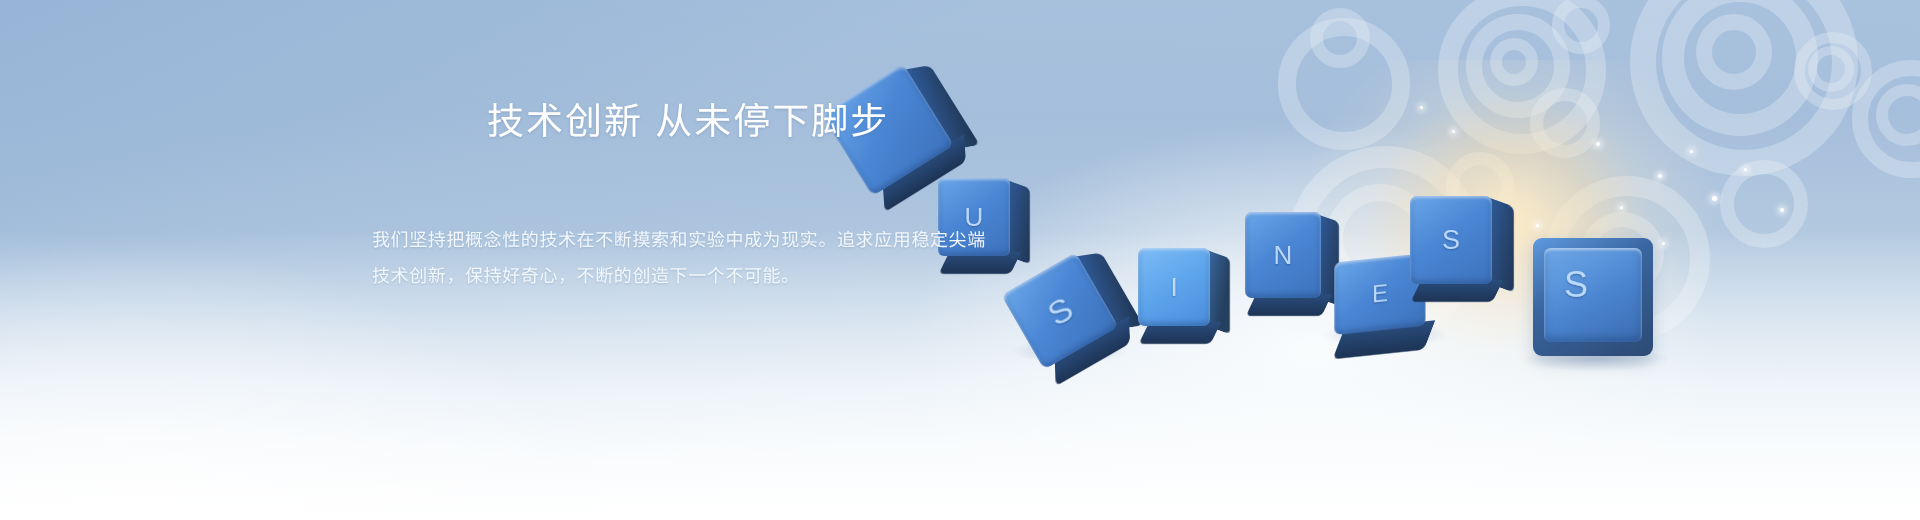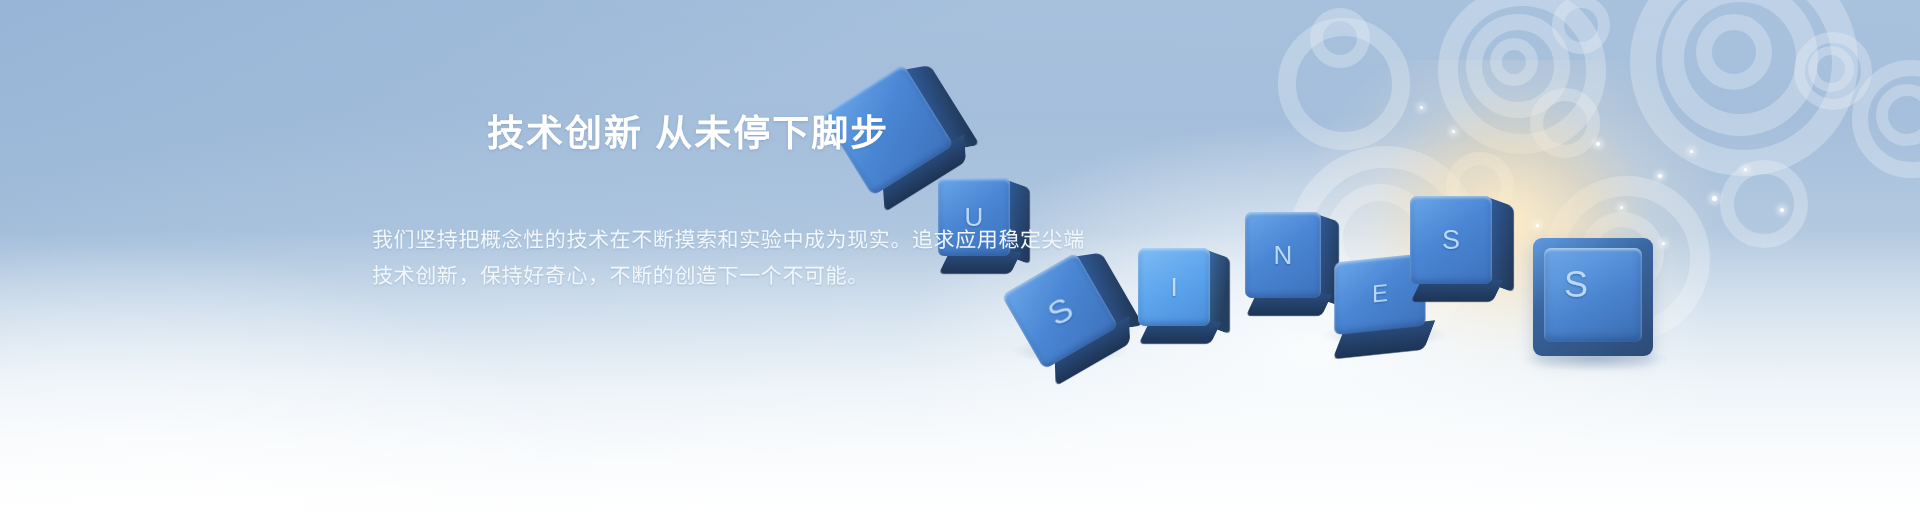--- a/index.html
+++ b/index.html
@@ -49,28 +49,28 @@
   
   .rings{position:absolute;right:0;top:0;width:720px;height:300px;pointer-events:none;opacity:.85;}
   .ring{position:absolute;border-radius:50%;border-style:solid;border-color:rgba(255,255,255,.30);}
 
   
   .spark{position:absolute;background:#fff;border-radius:50%;box-shadow:0 0 6px 2px rgba(255,255,255,.9);}
 
   
   .copy{position:absolute;left:0;top:0;width:100%;height:100%;pointer-events:none;}
   .headline{
-    position:absolute;left:487px;top:111px;
+    position:absolute;left:487px;top:99px;
     font-size:37px;line-height:1.25;color:#ffffff;letter-spacing:2px;
-    font-weight:700;text-shadow:0 1px 3px rgba(70,100,140,.25);
+    font-weight:400;text-shadow:0 1px 3px rgba(70,100,140,.25);
     white-space:nowrap;
   }
   .subcopy{
     position:absolute;left:372px;top:222px;
-    font-size:21px;line-height:36px;color:#f2f7fc;letter-spacing:.6px;
+    font-size:18px;line-height:36px;color:#f2f7fc;letter-spacing:.6px;
     font-weight:400;text-shadow:0 1px 2px rgba(70,100,140,.22);
     white-space:nowrap;
   }
   .subcopy .line{display:block;}
 
   
   .key{position:absolute;transform-style:preserve-3d;}
   .keytop{
     position:absolute;left:0;top:0;border-radius:8px;
     background:linear-gradient(145deg,#6aa6e8 0%, #4a86d4 45%, #3d72bd 100%);

